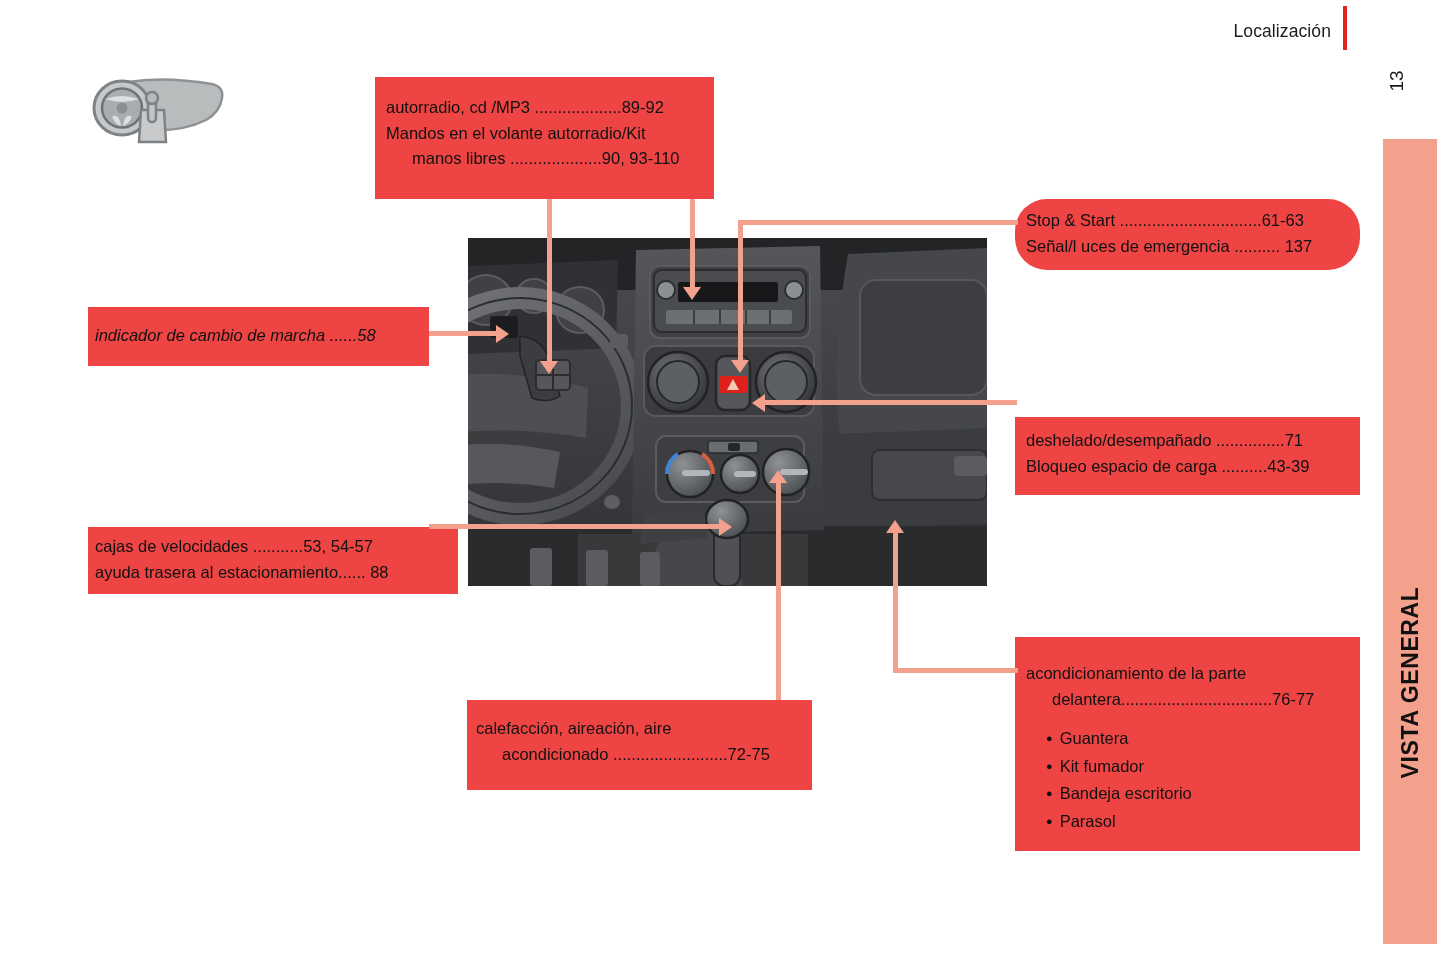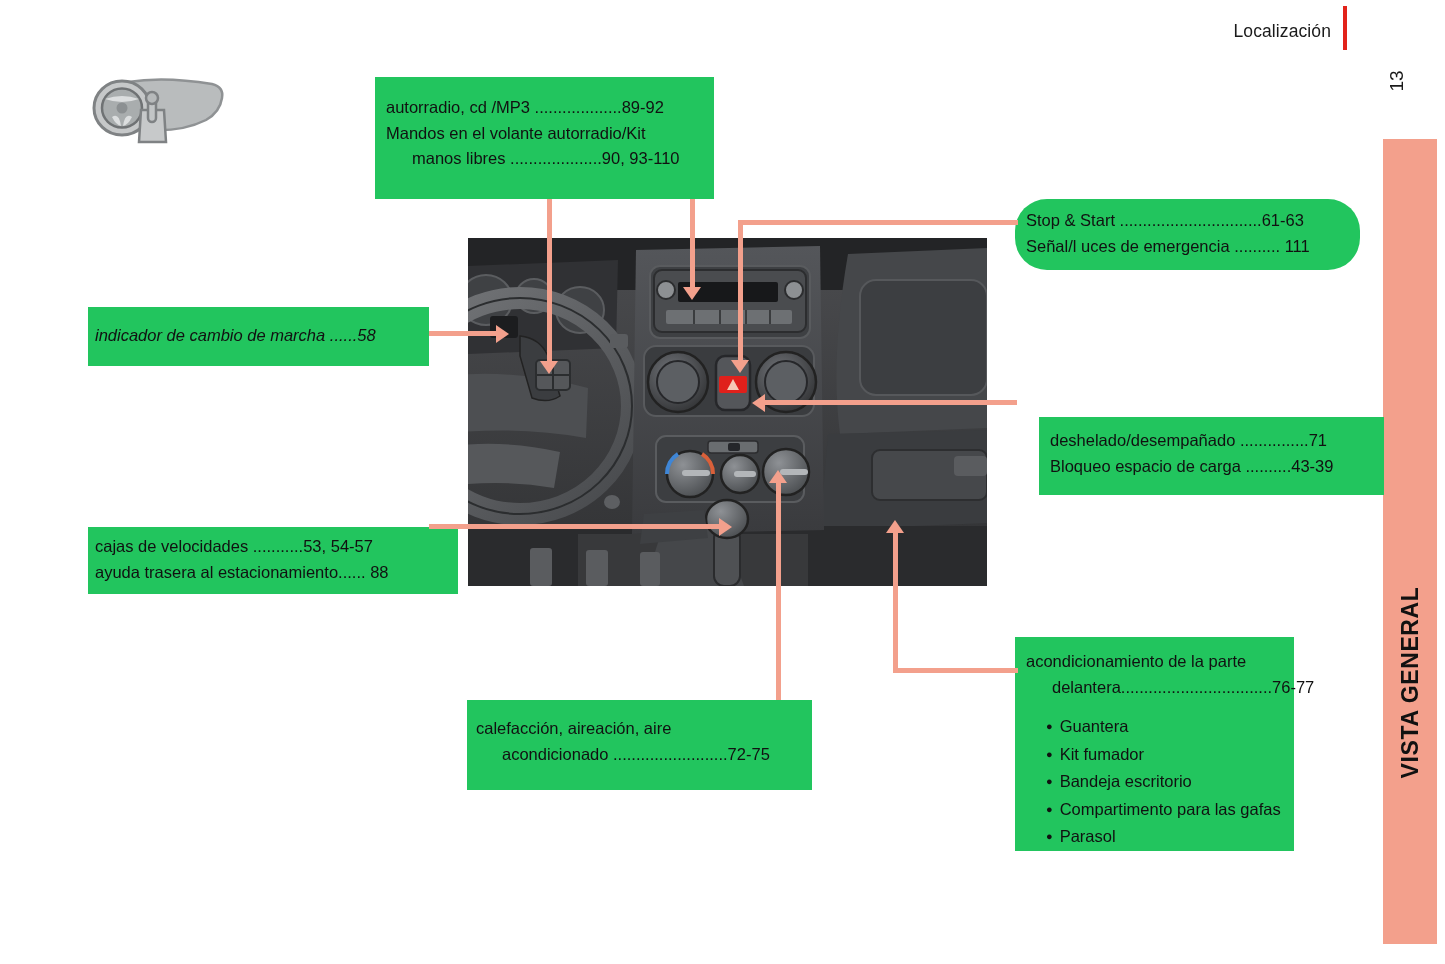--- a/index.html
+++ b/index.html
@@ -76,37 +76,37 @@
     position: absolute;
     left: 86px;
     top: 68px;
     width: 140px;
     height: 78px;
   }
 
   
   .callout {
     position: absolute;
-    background: #22c55e;
+    background: #ef4444;
     color: #111;
     font-size: 16.5px;
     line-height: 25.5px;
     box-sizing: border-box;
     z-index: 5;
   }
   .callout .ln { white-space: pre; display: block; }
   .callout .ind { padding-left: 26px; }
 
   .c-autoradio { left: 375px; top: 77px; width: 339px; height: 122px; padding: 18px 0 0 11px; }
   .c-indicador { left: 88px;  top: 307px; width: 341px; height: 59px;  padding: 16px 0 0 7px; font-style: italic; }
   .c-cajas     { left: 88px;  top: 527px; width: 370px; height: 67px;  padding: 7px 0 0 7px; }
   .c-calefac   { left: 467px; top: 700px; width: 345px; height: 90px;  padding: 16px 0 16px 9px; }
   .c-stopstart { left: 1015px; top: 199px; width: 345px; height: 71px; padding: 9px 0 0 11px; border-radius: 32px; }
-  .c-deshelado { left: 1015px; top: 417px; width: 345px; height: 78px; padding: 11px 0 0 11px; margin-left: 24px; }
-  .c-acond     { left: 1015px; top: 637px; width: 279px; height: 214px; padding: 12px 0 0 11px; }
+  .c-deshelado { left: 1015px; top: 417px; width: 345px; height: 78px; padding: 11px 0 0 11px; }
+  .c-acond     { left: 1015px; top: 637px; width: 345px; height: 214px; padding: 24px 0 0 11px; }
   .c-acond .bullets { margin: 14px; padding: 0; list-style: none; }
   .c-acond .bullets li { white-space: pre; }
   .c-acond .bullets li::before { content: "\25CF"; font-size: 11px; position: relative; top: -2px; padding-right: 7px; padding-left: 6px; }
 
   
   .photo {
     position: absolute;
     left: 468px;
     top: 238px;
     width: 519px;
@@ -304,33 +304,32 @@
     <span class="ln">ayuda trasera al estacionamiento...... 88</span>
   </div>
 
   <div class="callout c-calefac">
     <span class="ln">calefacción, aireación, aire</span>
     <span class="ln ind">acondicionado .........................72-75</span>
   </div>
 
   <div class="callout c-stopstart">
     <span class="ln">Stop &amp; Start ...............................61-63</span>
-    <span class="ln">Señal/l uces de emergencia .......... 111</span>
+    <span class="ln">Señal/l uces de emergencia .......... 137</span>
   </div>
 
   <div class="callout c-deshelado">
     <span class="ln">deshelado/desempañado ...............71</span>
     <span class="ln">Bloqueo espacio de carga ..........43-39</span>
   </div>
 
   <div class="callout c-acond">
     <span class="ln">acondicionamiento de la parte</span>
     <span class="ln ind">delantera.................................76-77</span>
     <ul class="bullets">
         <li>Guantera</li>
         <li>Kit fumador</li>
         <li>Bandeja escritorio</li>
-        <li>Compartimento para las gafas</li>
         <li>Parasol</li>
       </ul>
   </div>
 
 </div>
 
 </body></html>

